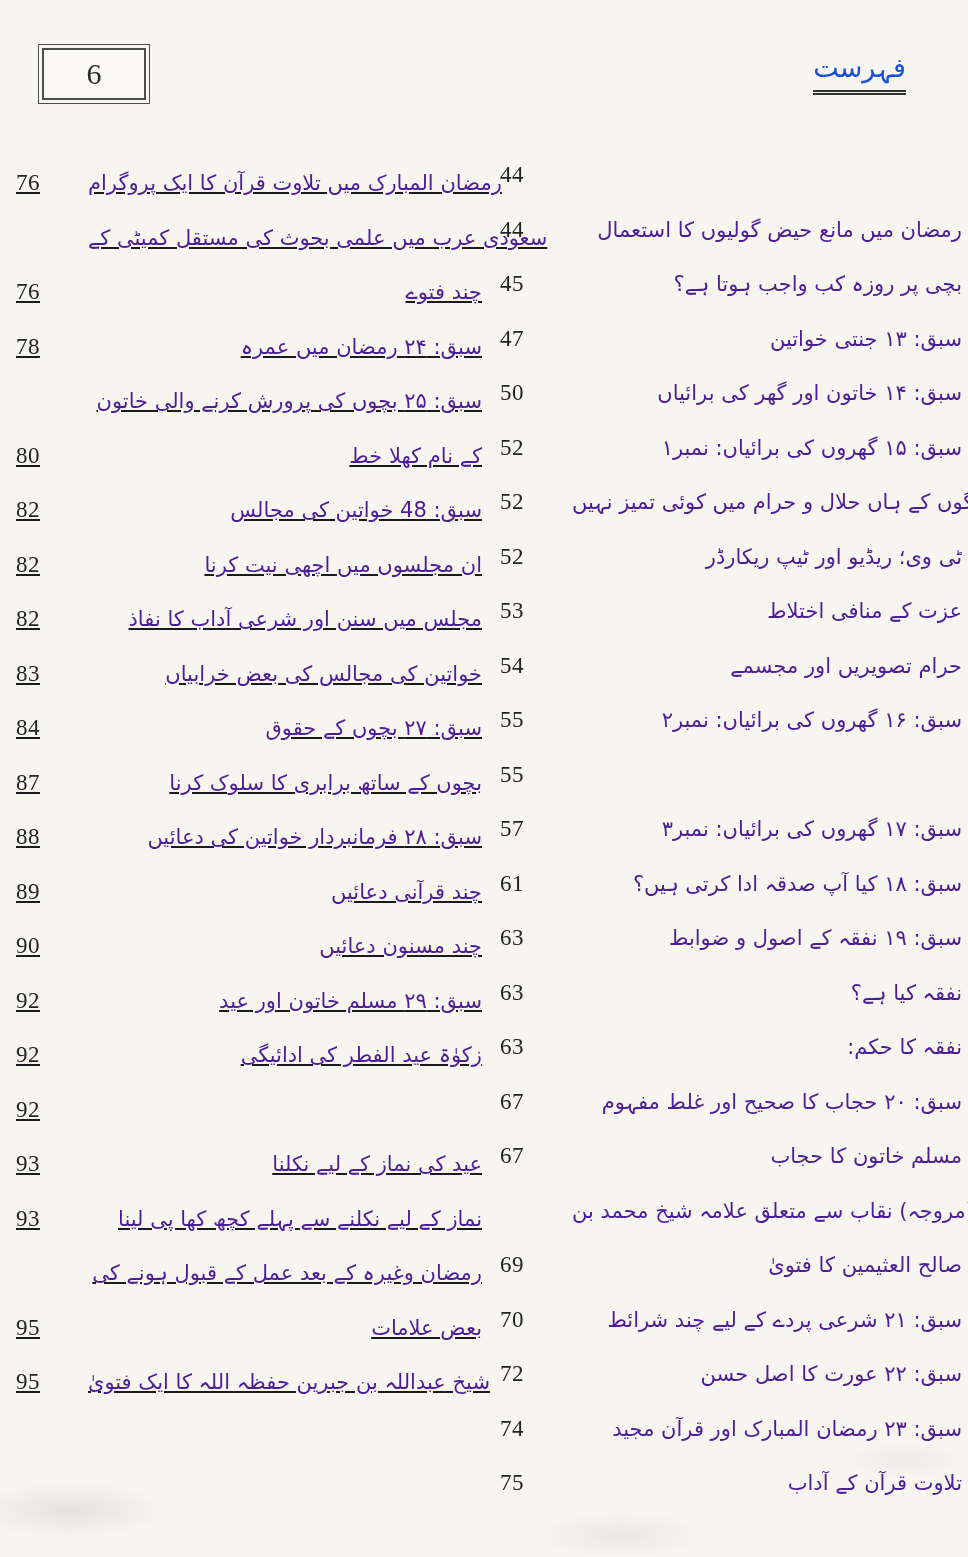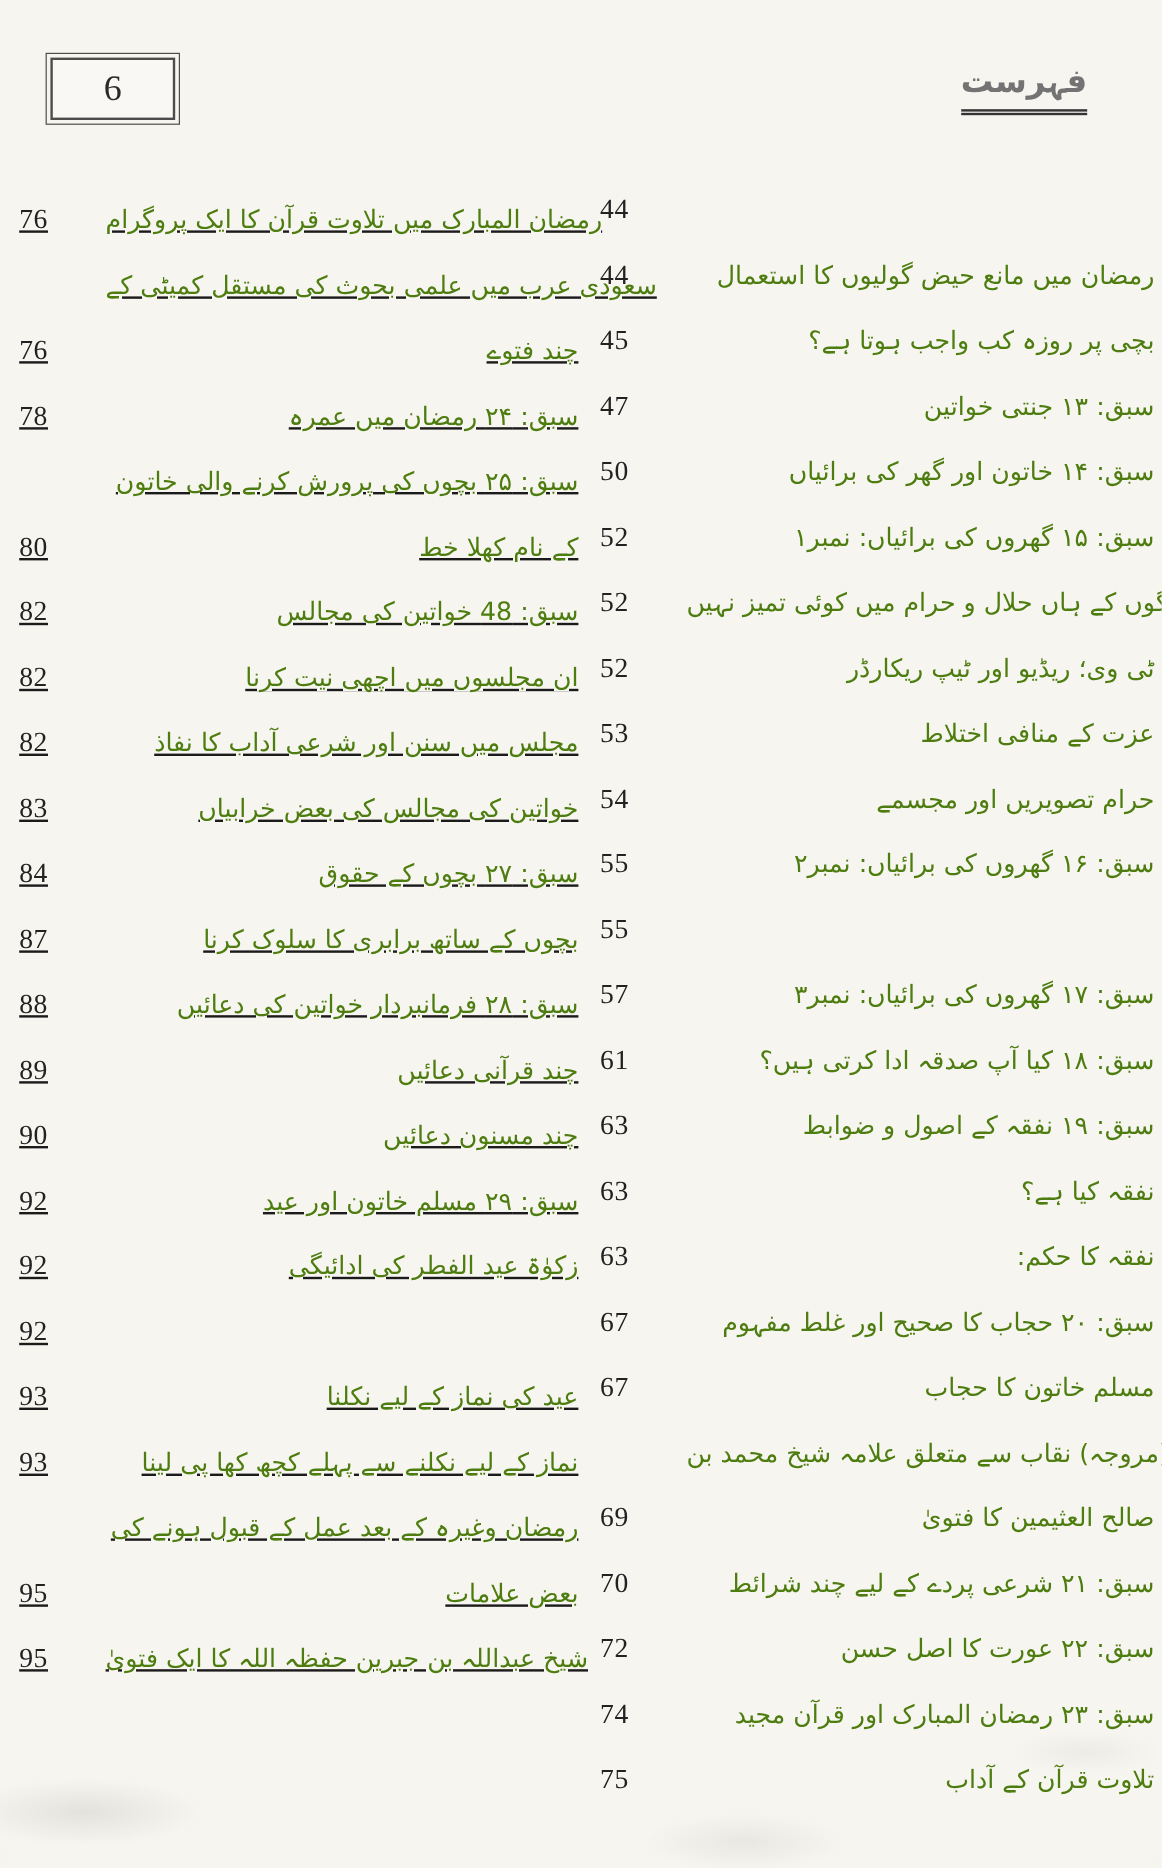--- a/index.html
+++ b/index.html
@@ -21,40 +21,40 @@
   
   .page-num-box{
     position:absolute;left:42px;top:48px;width:100px;height:48px;
     border:2px solid #4d4d4d;outline:1px solid #4d4d4d;outline-offset:3px;
     background:#f9f8f4;
     display:flex;align-items:center;justify-content:center;
     font-family:"Liberation Serif",serif;font-size:30px;color:#2a2a2a;
   }
   .header-title{
     position:absolute;right:62px;top:52px;
-    font-size:27px;font-weight:bold;color:#737373;
+    font-size:27px;font-weight:normal;color:#1d4ed8;
     padding-bottom:7px;border-bottom:5px double #333;
     direction:rtl;
   }
 
   
   .toc-col{position:absolute;display:flex;flex-direction:column;}
   .toc-col-right{left:500px;top:148px;width:462px;}
   .toc-col-left{left:16px;top:156px;width:466px;text-decoration:underline;}
   .toc-row{
     height:54.5px;display:flex;align-items:center;
   }
   .pnum{
     flex:0 0 72px;text-align:left;
     font-family:"Liberation Serif",serif;font-size:23px;color:#222;
     letter-spacing:.5px;
   }
   .ttl{
     flex:1 1 auto;text-align:right;direction:rtl;
-    font-size:21px;line-height:1.25;color:#4d7c0f;
+    font-size:21px;line-height:1.25;color:#4c1d95;
     white-space:nowrap;
   }
 </style>
 </head>
 <body>
 
 <div class="scan-layer"></div>
 
 <div class="page-num-box">
   <span>6</span>

